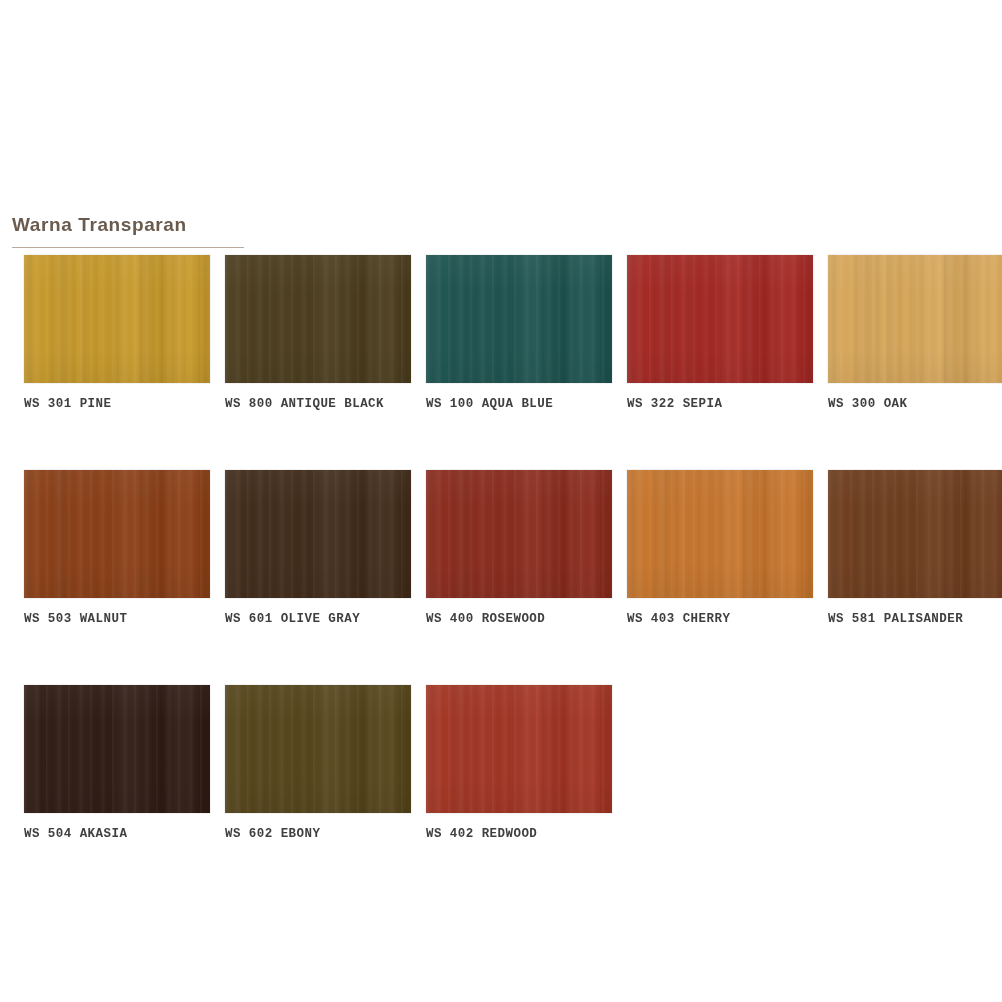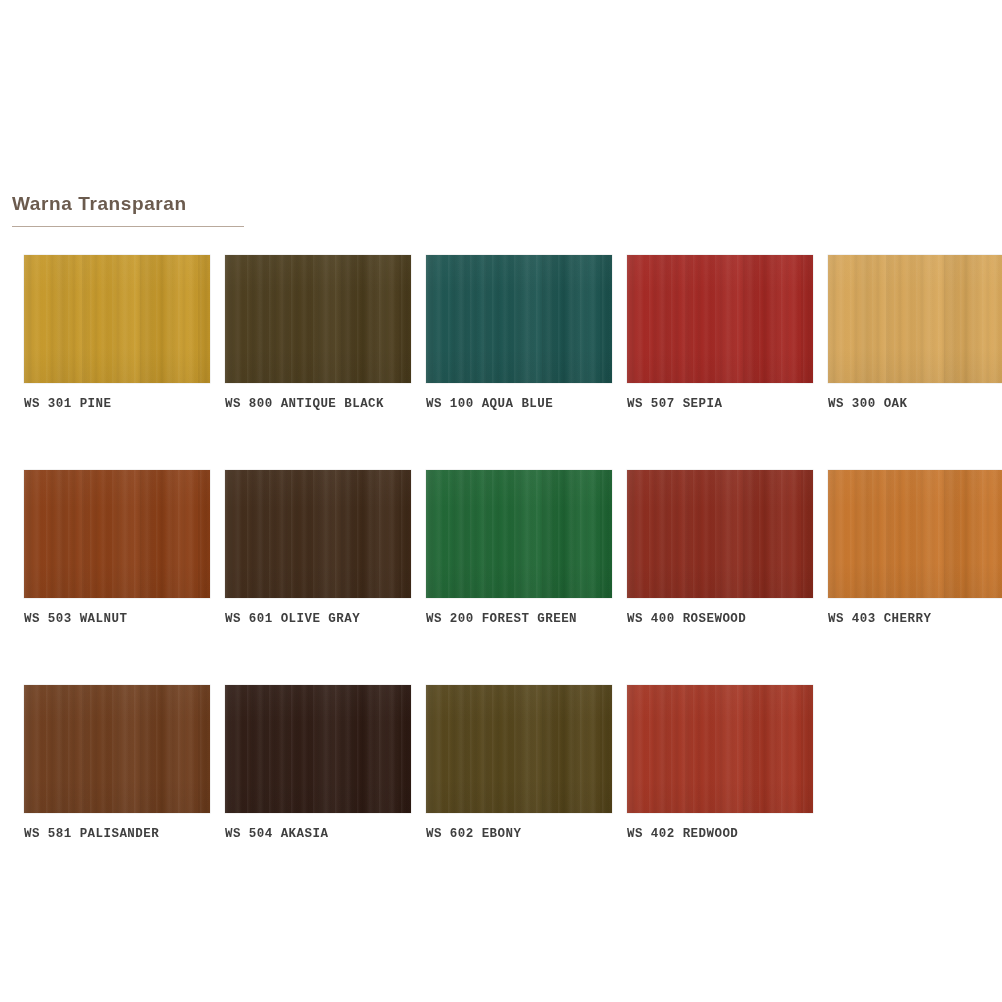--- a/index.html
+++ b/index.html
@@ -30,20 +30,21 @@
     top: 192px;
     width: 320px;
   }
   .section-title {
     font-size: 19px;
     font-weight: bold;
     letter-spacing: 0.6px;
     color: #6b5b4e;
     line-height: 24px;
     white-space: nowrap;
+    margin-top: 21px;
   }
   .section-rule {
     margin-top: 10px;
     width: 232px;
     height: 1px;
     background: #b9a99c;
   }
 
   
   .grid {
@@ -145,37 +146,33 @@
       <div class="swatch-cell">
         <div class="swatch-chip" style="background-color: rgb(75, 60, 28);"></div>
         <div class="swatch-label">WS 800 ANTIQUE BLACK</div>
       </div>
       <div class="swatch-cell">
         <div class="swatch-chip" style="background-color: rgb(28, 84, 80);"></div>
         <div class="swatch-label">WS 100 AQUA BLUE</div>
       </div>
       <div class="swatch-cell">
         <div class="swatch-chip" style="background-color: rgb(165, 39, 34);"></div>
-        <div class="swatch-label">WS 507 SEPIA</div>
+        <div class="swatch-label">WS 322 SEPIA</div>
       </div>
       <div class="swatch-cell">
         <div class="swatch-chip" style="background-color: rgb(217, 168, 90);"></div>
         <div class="swatch-label">WS 300 OAK</div>
       </div>
       <div class="swatch-cell">
         <div class="swatch-chip" style="background-color: rgb(139, 62, 21);"></div>
         <div class="swatch-label">WS 503 WALNUT</div>
       </div>
       <div class="swatch-cell">
         <div class="swatch-chip" style="background-color: rgb(64, 42, 24);"></div>
         <div class="swatch-label">WS 601 OLIVE GRAY</div>
-      </div>
-      <div class="swatch-cell">
-        <div class="swatch-chip" style="background-color: rgb(30, 102, 51);"></div>
-        <div class="swatch-label">WS 200 FOREST GREEN</div>
       </div>
       <div class="swatch-cell">
         <div class="swatch-chip" style="background-color: rgb(139, 42, 28);"></div>
         <div class="swatch-label">WS 400 ROSEWOOD</div>
       </div>
       <div class="swatch-cell">
         <div class="swatch-chip" style="background-color: rgb(200, 118, 44);"></div>
         <div class="swatch-label">WS 403 CHERRY</div>
       </div>
       <div class="swatch-cell">

